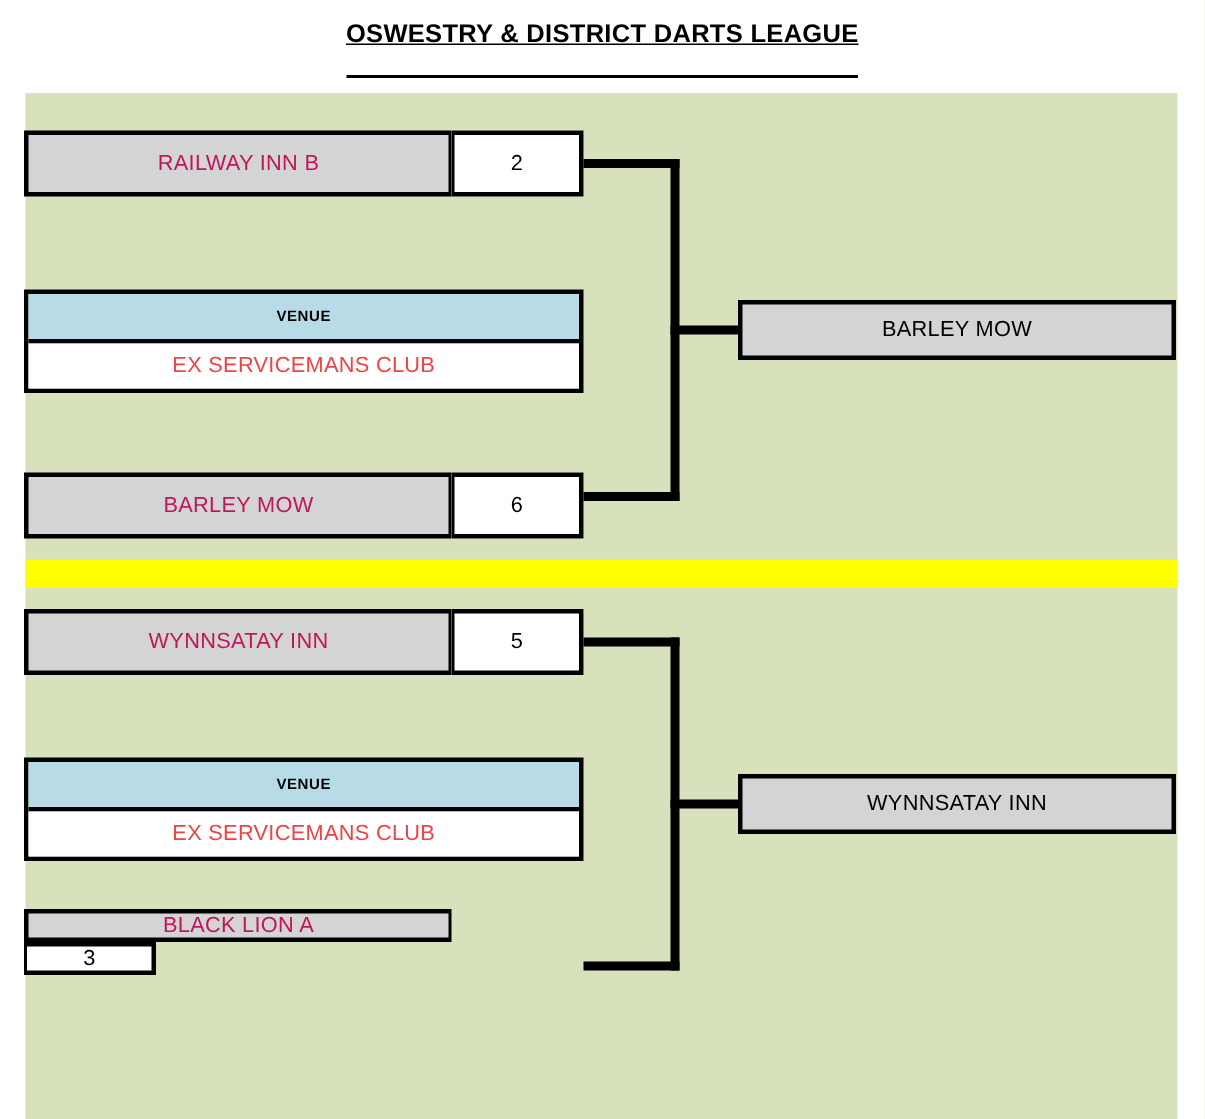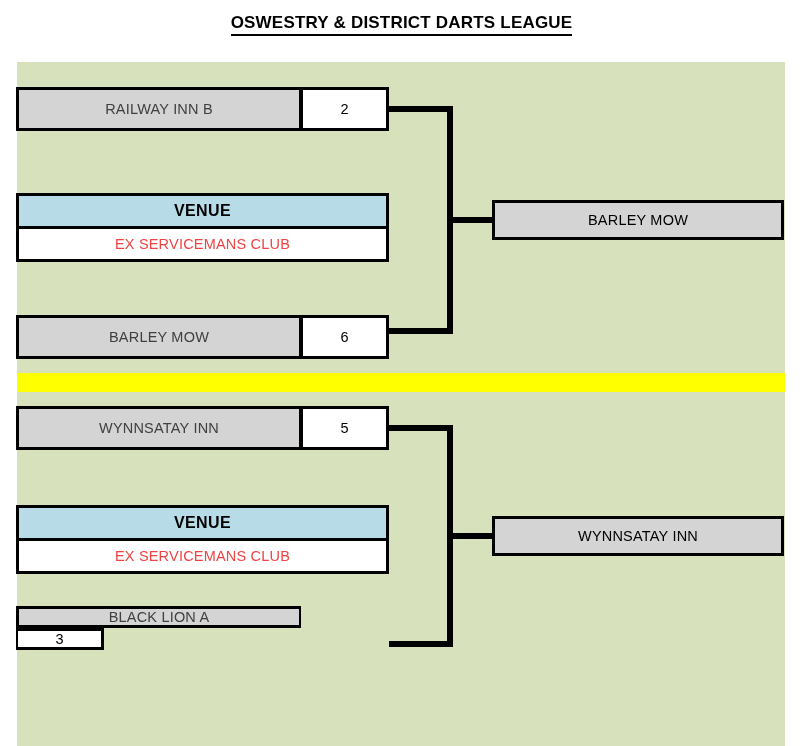--- a/index.html
+++ b/index.html
@@ -32,21 +32,22 @@
     font-size: 17px;
     font-weight: bold;
     color: #000000;
     letter-spacing: 0.2px;
     line-height: 22px;
     display: block;
   }
   .title-line span {
     display: inline-block;
     border-bottom: 2px solid #000000;
-    padding-bottom: 0px;
+    padding-bottom: 16px;
+    text-decoration: underline;
   }
 
   
   .board {
     position: absolute;
     left: 17px;
     top: 62px;
     width: 768px;
     height: 684px;
     background: #d7e2bd;
@@ -72,21 +73,21 @@
   .team-cell {
     width: 285px;
     background: #d4d4d4;
     border: 3px solid #000000;
     border-right-width: 2px;
     box-sizing: border-box;
     display: flex;
     align-items: center;
     justify-content: center;
     font-size: 14.5px;
-    color: #404040;
+    color: #be185d;
     letter-spacing: 0.2px;
   }
   .score-cell {
     width: 88px;
     background: #ffffff;
     border: 3px solid #000000;
     border-left-width: 2px;
     box-sizing: border-box;
     display: flex;
     align-items: center;
@@ -102,21 +103,21 @@
     box-sizing: border-box;
     border: 3px solid #000000;
   }
   .venue-header {
     height: 30px;
     background: #b7dce8;
     border-bottom: 3px solid #000000;
     display: flex;
     align-items: center;
     justify-content: center;
-    font-size: 16px;
+    font-size: 10px;
     font-weight: bold;
     color: #000000;
     letter-spacing: 0.4px;
   }
   .venue-name {
     height: 30px;
     background: #ffffff;
     display: flex;
     align-items: center;
     justify-content: center;

